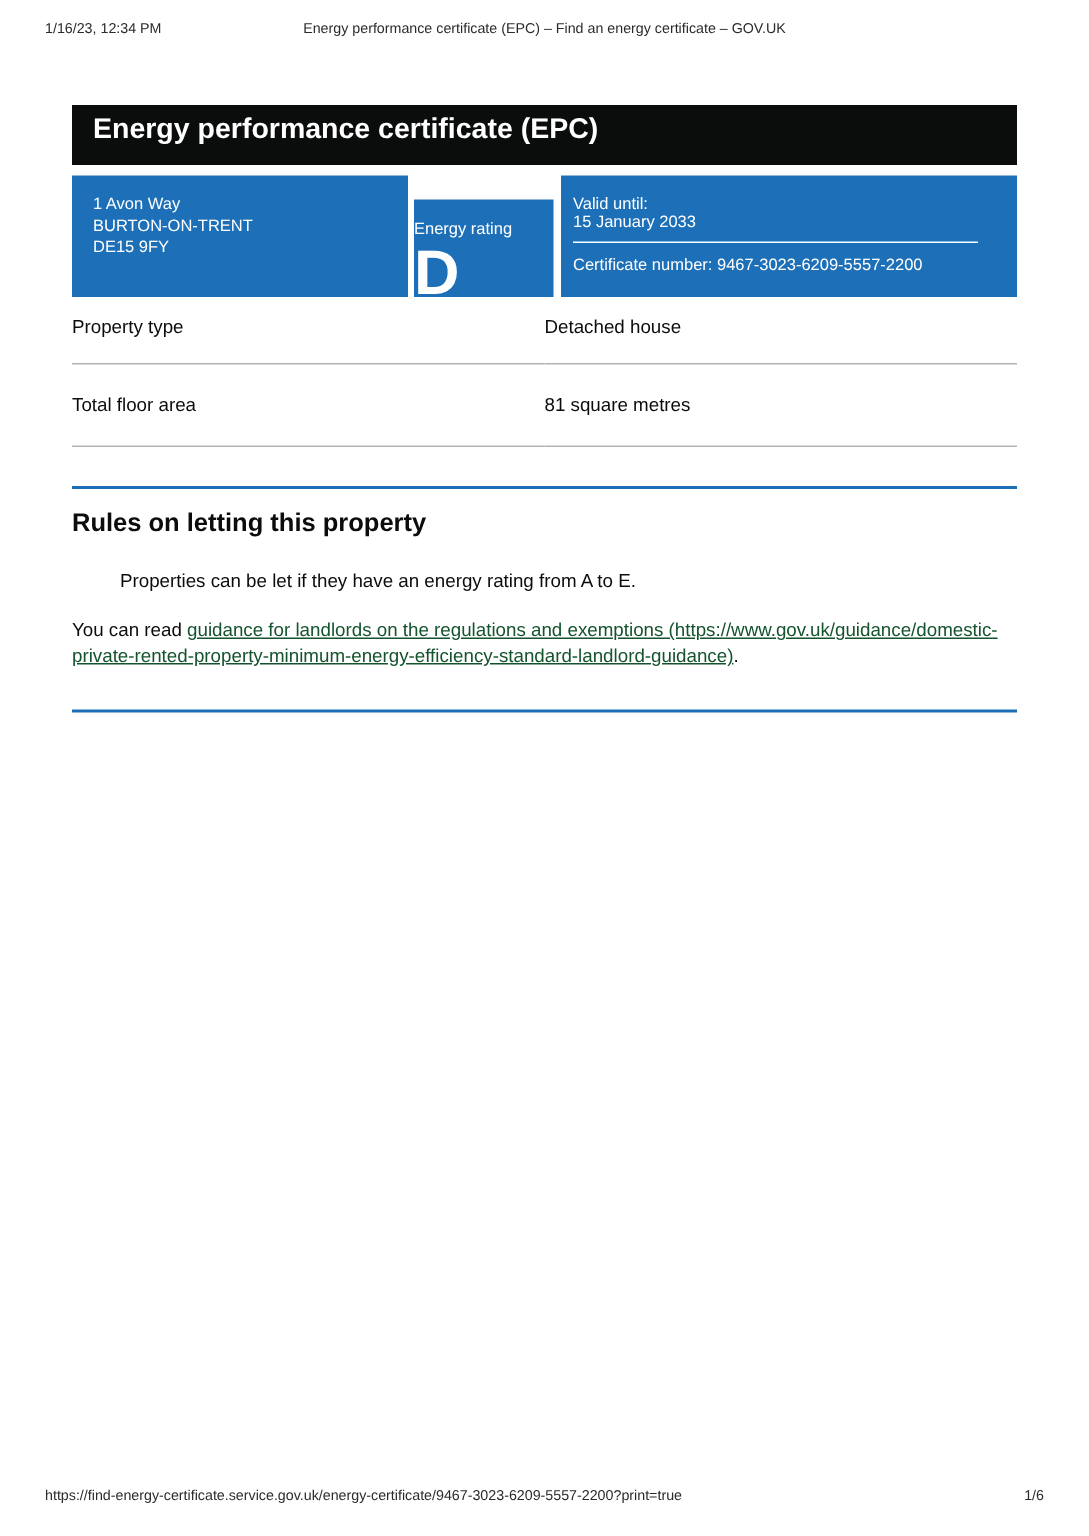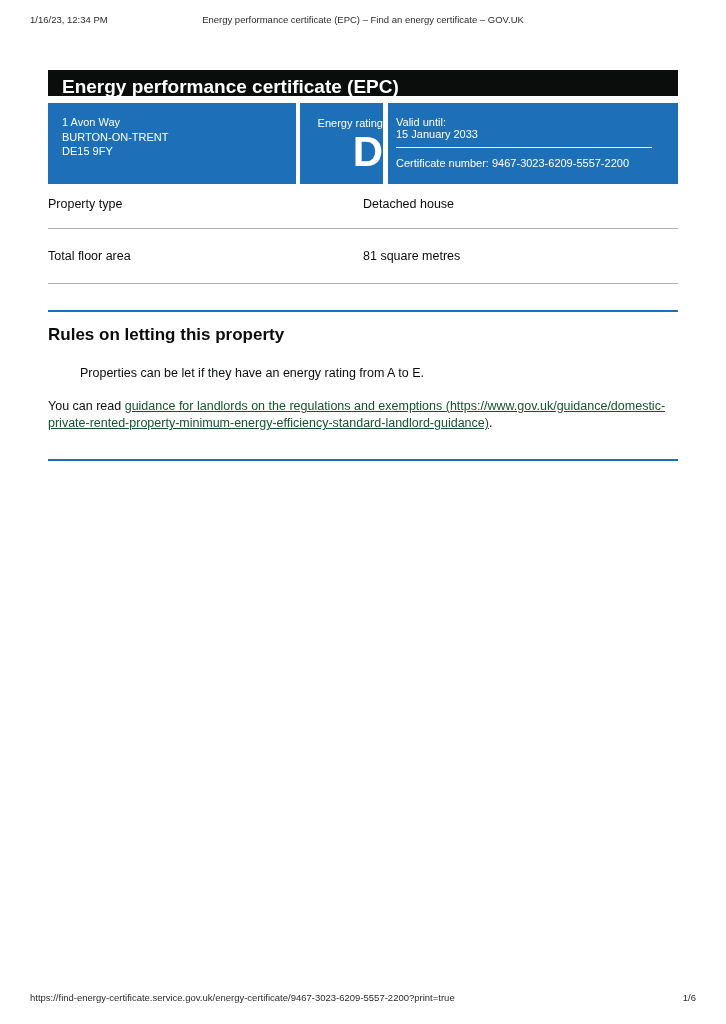--- a/index.html
+++ b/index.html
@@ -24,37 +24,37 @@
     position: absolute; top: 992px; left: 30px; right: 30px;
     font-size: 9.5px; color: #2b2b2b;
     display: flex; justify-content: space-between;
   }
 
   
   .content { position: absolute; left: 48px; top: 70px; width: 630px; }
 
   .banner {
     background: #0b0c0c; color: #ffffff;
-    height: 26px; line-height: 34px;
+    height: 40px; line-height: 34px;
     font-size: 19px; font-weight: bold;
     padding-left: 14px;
     margin-bottom: 7px;
   }
 
   
   .epc-box { display: flex; height: 81px; }
   .epc-box > div { background: #1d70b8; color: #ffffff; }
   .epc-addr {
-    width: 248px;
+    width: 224px;
     padding: 12px 0 0 14px;
     font-size: 11px; line-height: 14.5px;
   }
   .epc-rating {
-    width: 83px; margin: 0 5px 0 4px;
-    text-align: right;
+    width: 93px; margin: 16px 5px 0 4px;
+    text-align: left;
   }
   .epc-rating .label { display: block; font-size: 11px; margin-top: 14px; line-height: 13px; }
   .epc-rating .letter { display: block; font-size: 42px; font-weight: bold; line-height: 40px; margin-top: 2px; }
   .epc-validity { flex: 1; padding: 0 8px; font-size: 11px; }
   .v-row1 {
     display: flex; align-items: baseline;
     padding: 13px 0 7px;
     border-bottom: 1px solid #ffffff;
     margin-right: 18px;
     flex-direction: column;

